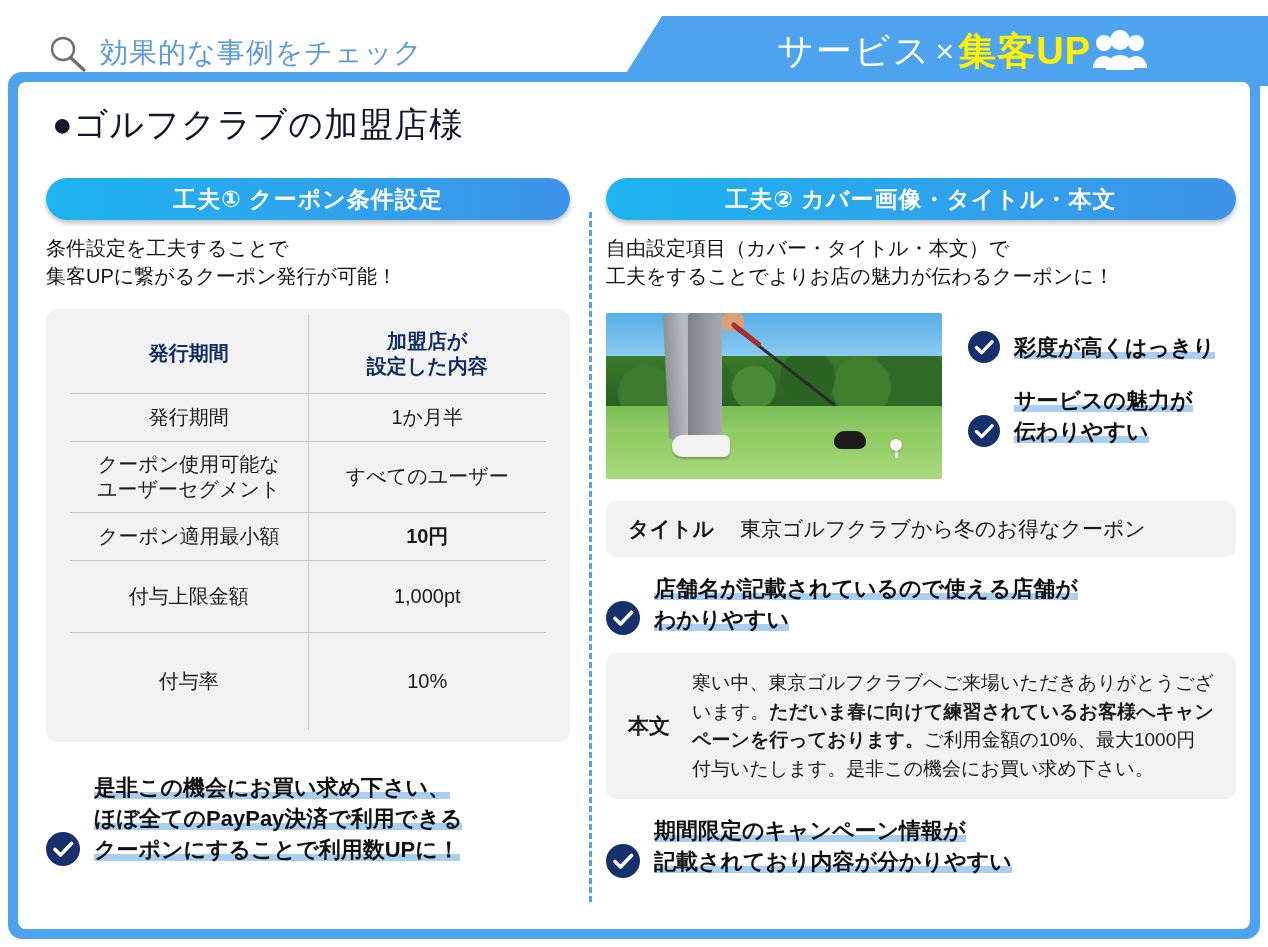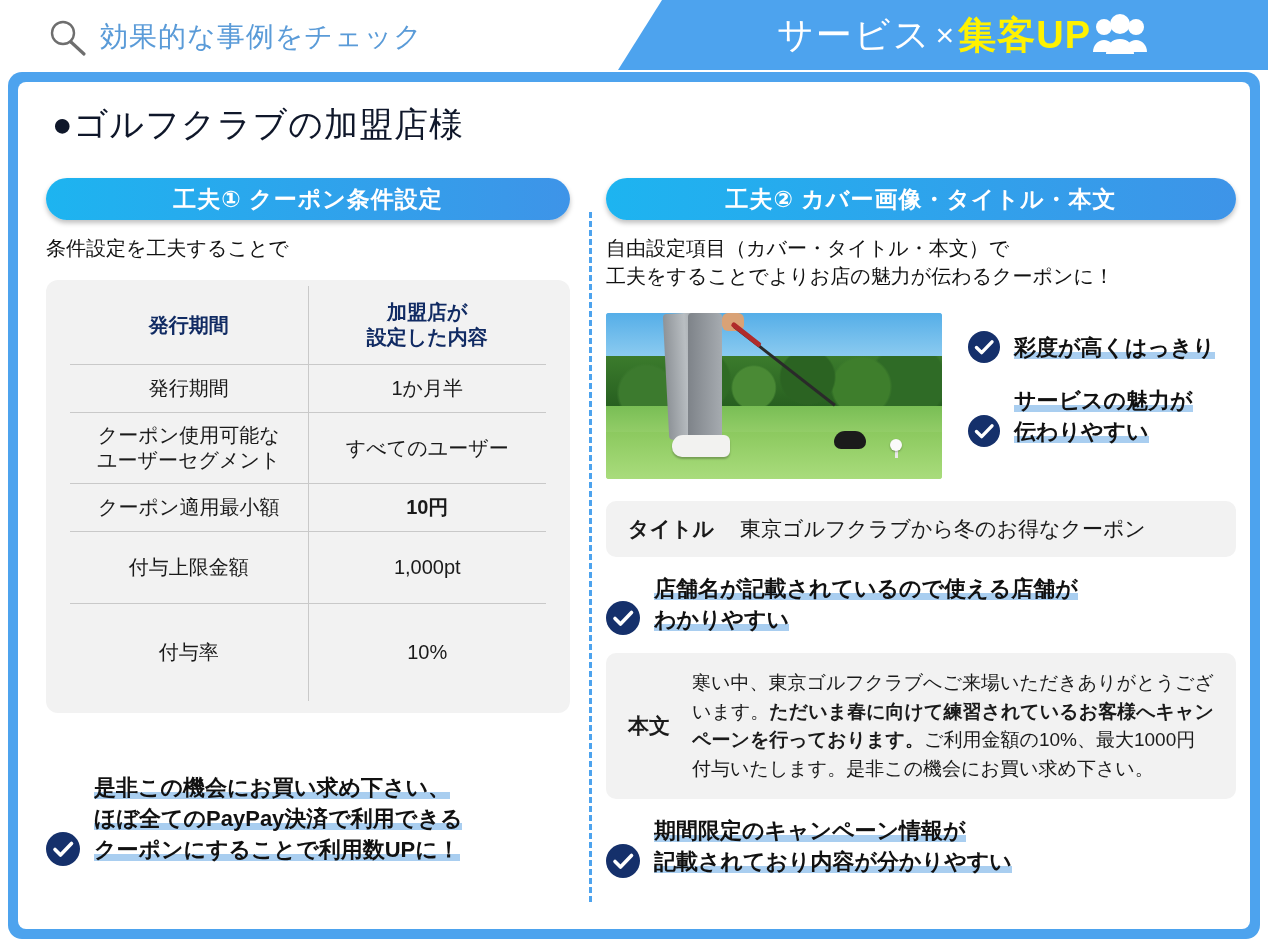--- a/index.html
+++ b/index.html
@@ -5,21 +5,21 @@
   * { box-sizing: border-box; margin: 0; padding: 0; }
   html, body {
     width: 1268px; height: 947px;
     font-family: "Liberation Sans", "DejaVu Sans", sans-serif;
     background: #ffffff;
     overflow: hidden;
   }
   #slide { position: relative; width: 1268px; height: 947px; background: #ffffff; }
 
   
-  .header { position: absolute; left: 0; top: 0; width: 1028px; height: 76px; }
+  .header { position: absolute; left: 0; top: 16px; width: 1028px; height: 76px; }
   .search-label {
     position: absolute; left: 100px; top: 18px;
     font-size: 28px; color: #5a9bd8; letter-spacing: 1px; white-space: nowrap;
   }
   .search-icon { position: absolute; left: 46px; top: 18px; width: 44px; height: 40px; }
   .header-banner {
     position: absolute; left: 618px; top: 0; width: 650px; height: 70px;
     background: #4DA3EE;
     clip-path: polygon(44px 0, 650px 0, 650px 70px, 0 70px);
     border-top-left-radius: 18px;
@@ -183,20 +183,21 @@
       <div class="slide-title">●ゴルフクラブの加盟店様</div>
       <div class="divider"></div>
 
       <div class="col-left">
         <div class="section-pill">
           <span>工夫① クーポン条件設定</span>
         </div>
 
         <div class="lead-text">
           <div>条件設定を工夫することで</div>
+          <div>集客UPに繋がるクーポン発行が可能！</div>
         </div>
 
         <div class="table-card">
           <table class="spec">
             <tbody>
                 <tr class="head">
               <td class="col1">発行期間</td>
               <td>
                 <div class="cell-2line">加盟店が</div>
                 <div class="cell-2line">設定した内容</div>

